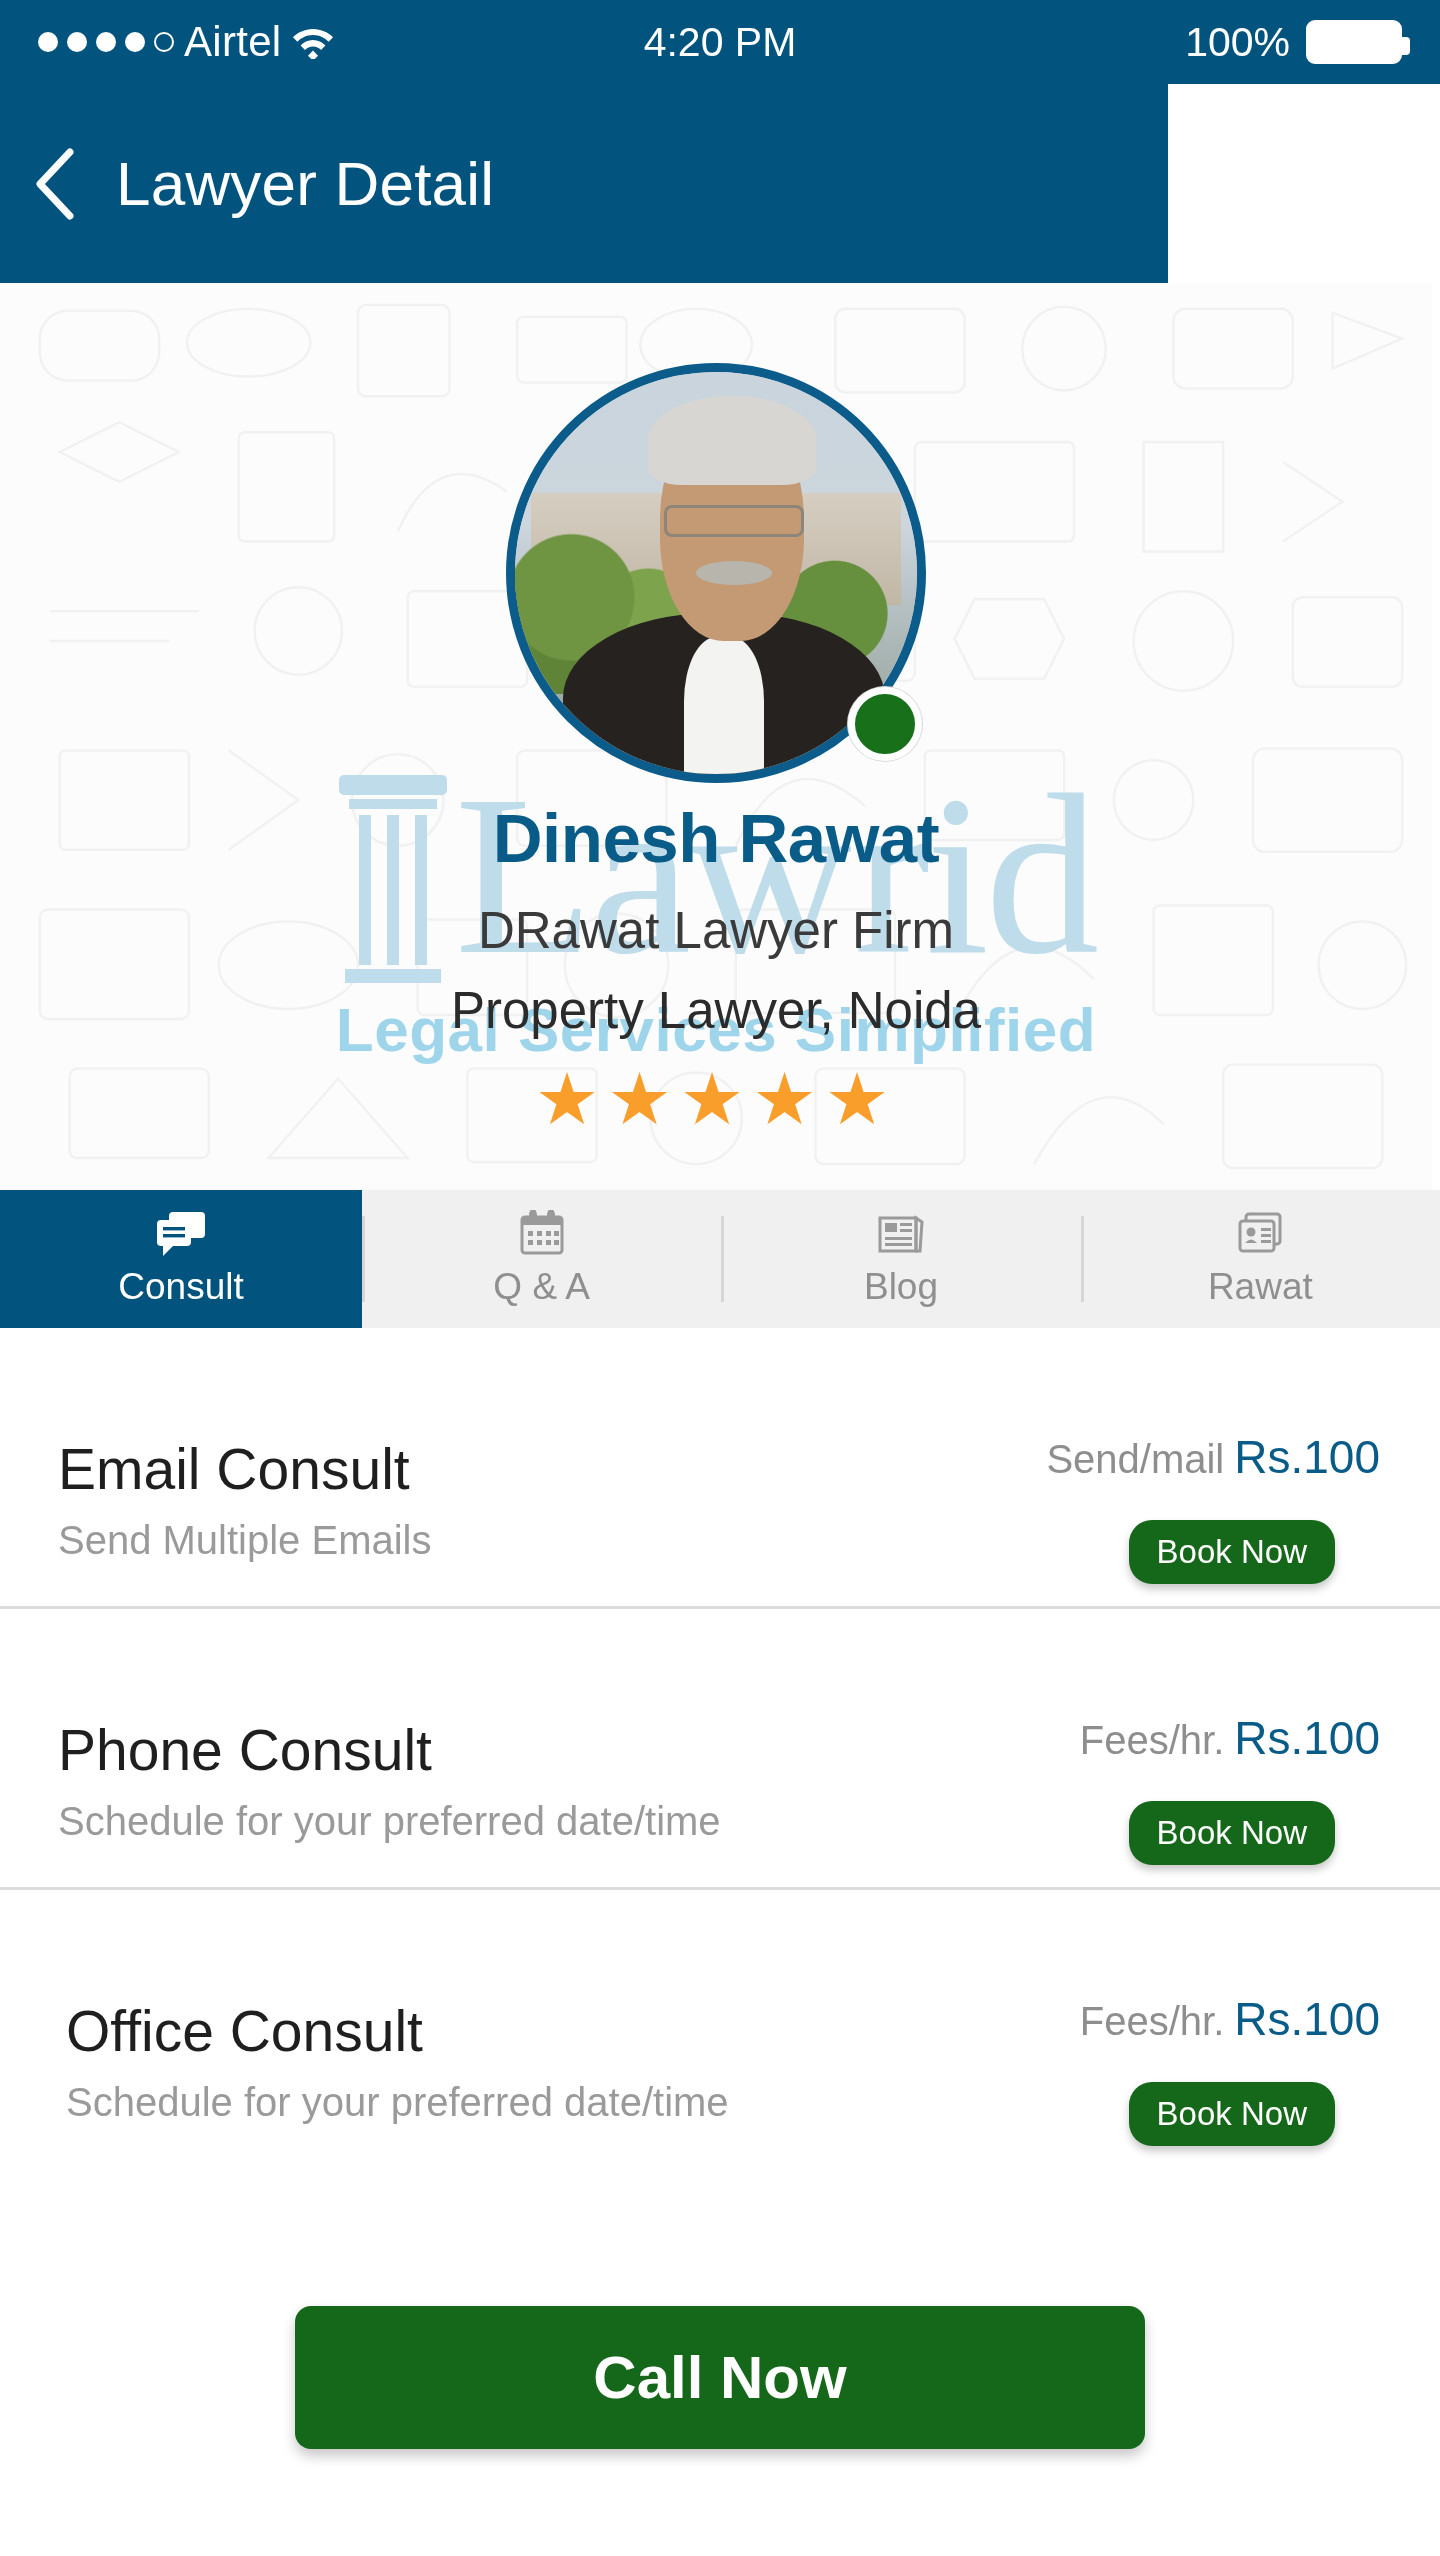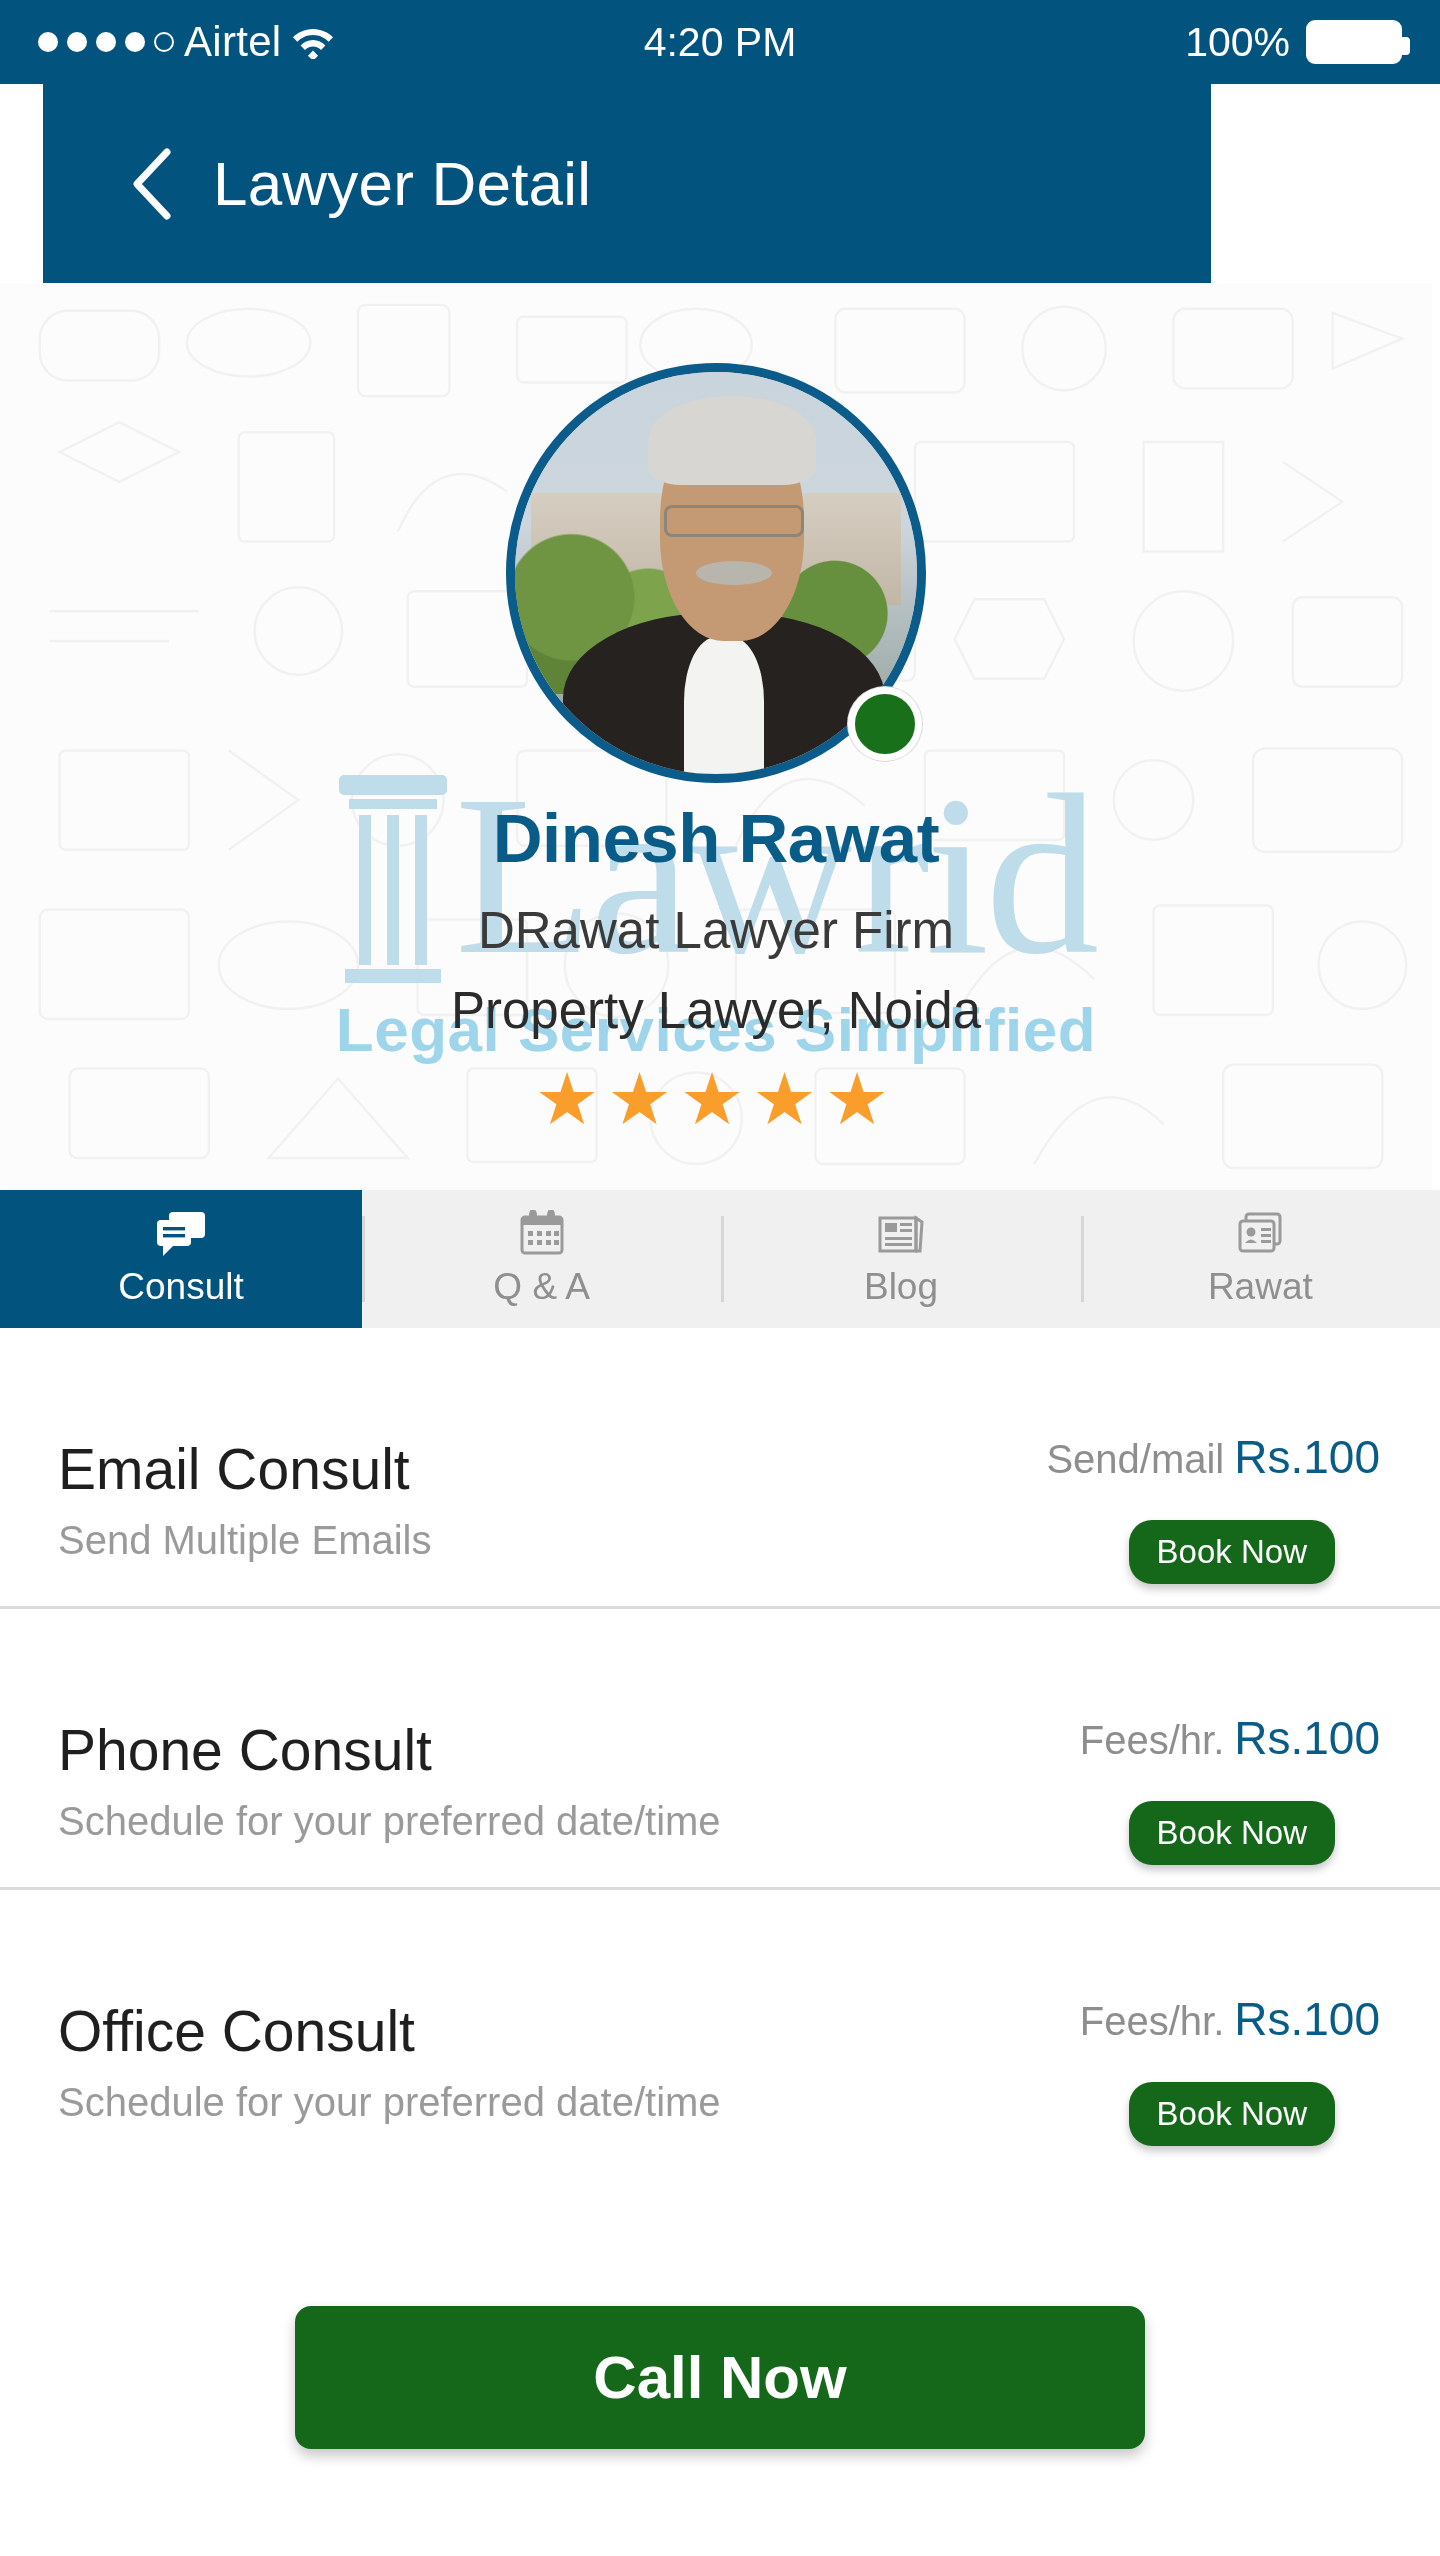--- a/index.html
+++ b/index.html
@@ -34,21 +34,21 @@
     position:relative; background:#fff;
   }
   .batt:after{
     content:""; position:absolute; right:-12px; top:13px;
     width:8px; height:18px; background:#fff; border-radius:0 4px 4px 0;
   }
 
   
   .navbar{
     position:absolute; top:84px; left:0; width:1168px; height:199px;
-    background:#02547f; display:flex; align-items:center; padding-left:82px;margin-left:43px;
+    background:#02547f; display:flex; align-items:center; padding-left:28px;
   }
   .back-btn{ width:54px; height:80px; position:relative; cursor:pointer; }
   .nav-title{
     color:#fff; font-size:62px; font-weight:400; margin-left:34px;
     letter-spacing:.2px;
   }
 
   
   .hero{
     position:absolute; top:283px; left:0; width:1432px; height:907px;
@@ -156,21 +156,21 @@
   .tab-ico{ width:52px; height:48px; display:block; }
   .tab-lbl{ font-size:37px; color:#8f8f8f; }
   .tab.active .tab-lbl{ color:#fff; }
 
   
   .list{ position:absolute; top:1328px; left:0; width:1440px; background:#fff; }
   .row{
     position:relative; height:281px; border-bottom:3px solid #dcdcdc;
     padding:0 58px;
   }
-  .row:last-of-type{ border-bottom:none; }
+  .row:last-of-type{ border-bottom:none;margin-left:8px; }
   .r-title{
     position:absolute; left:58px; top:113px;
     font-size:57px; color:#1f1f1f; font-weight:400; line-height:1;
   }
   .r-sub{
     position:absolute; left:58px; top:192px;
     font-size:40px; color:#9a9a9a; font-weight:400; line-height:1;
   }
   .r-fee{
     position:absolute; right:60px; top:106px; text-align:right;

